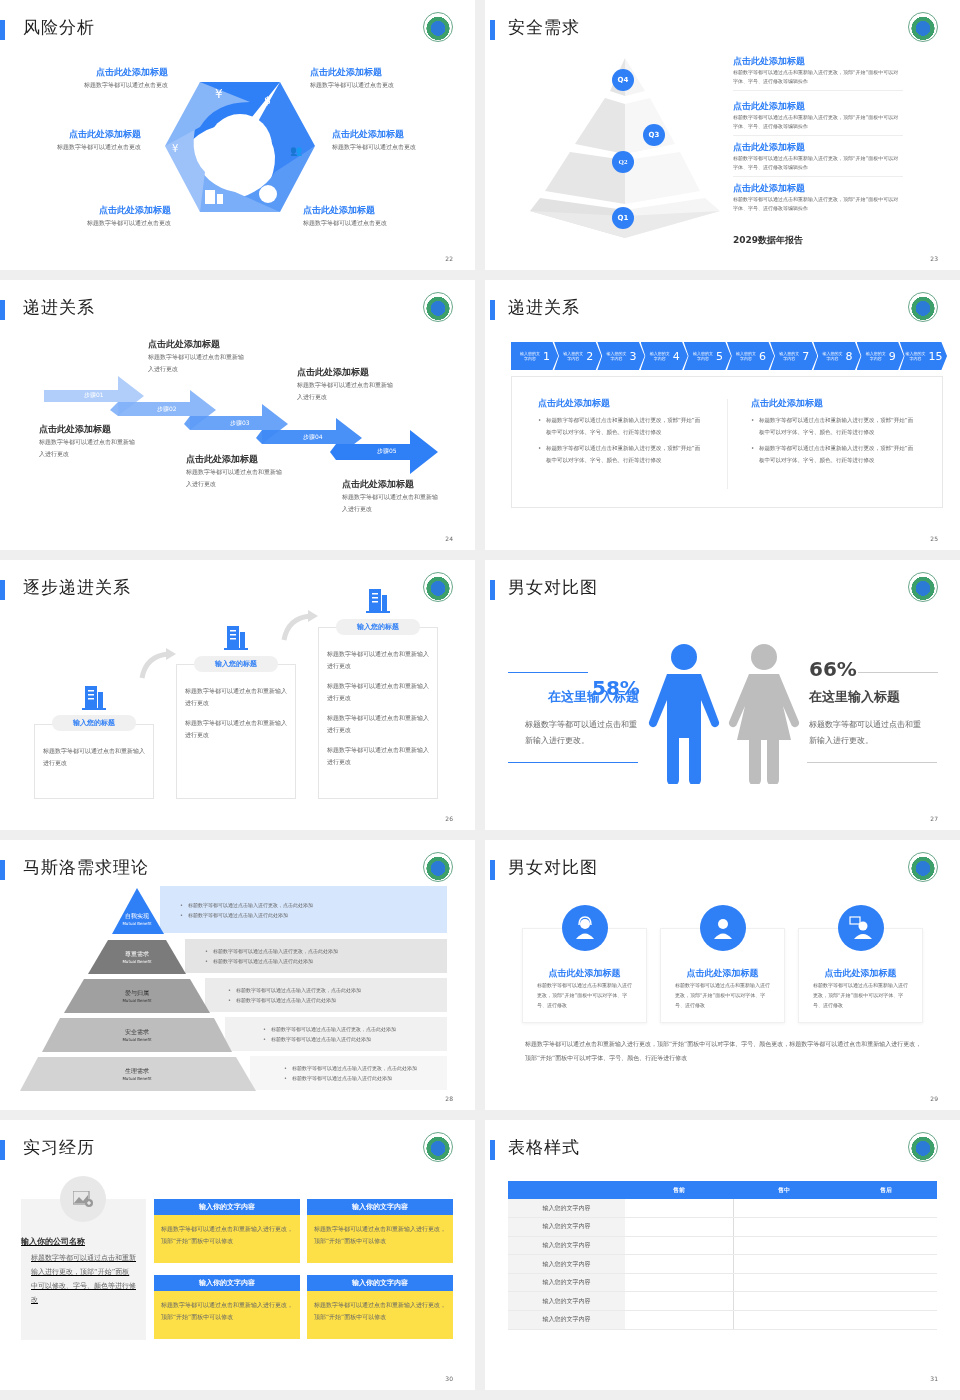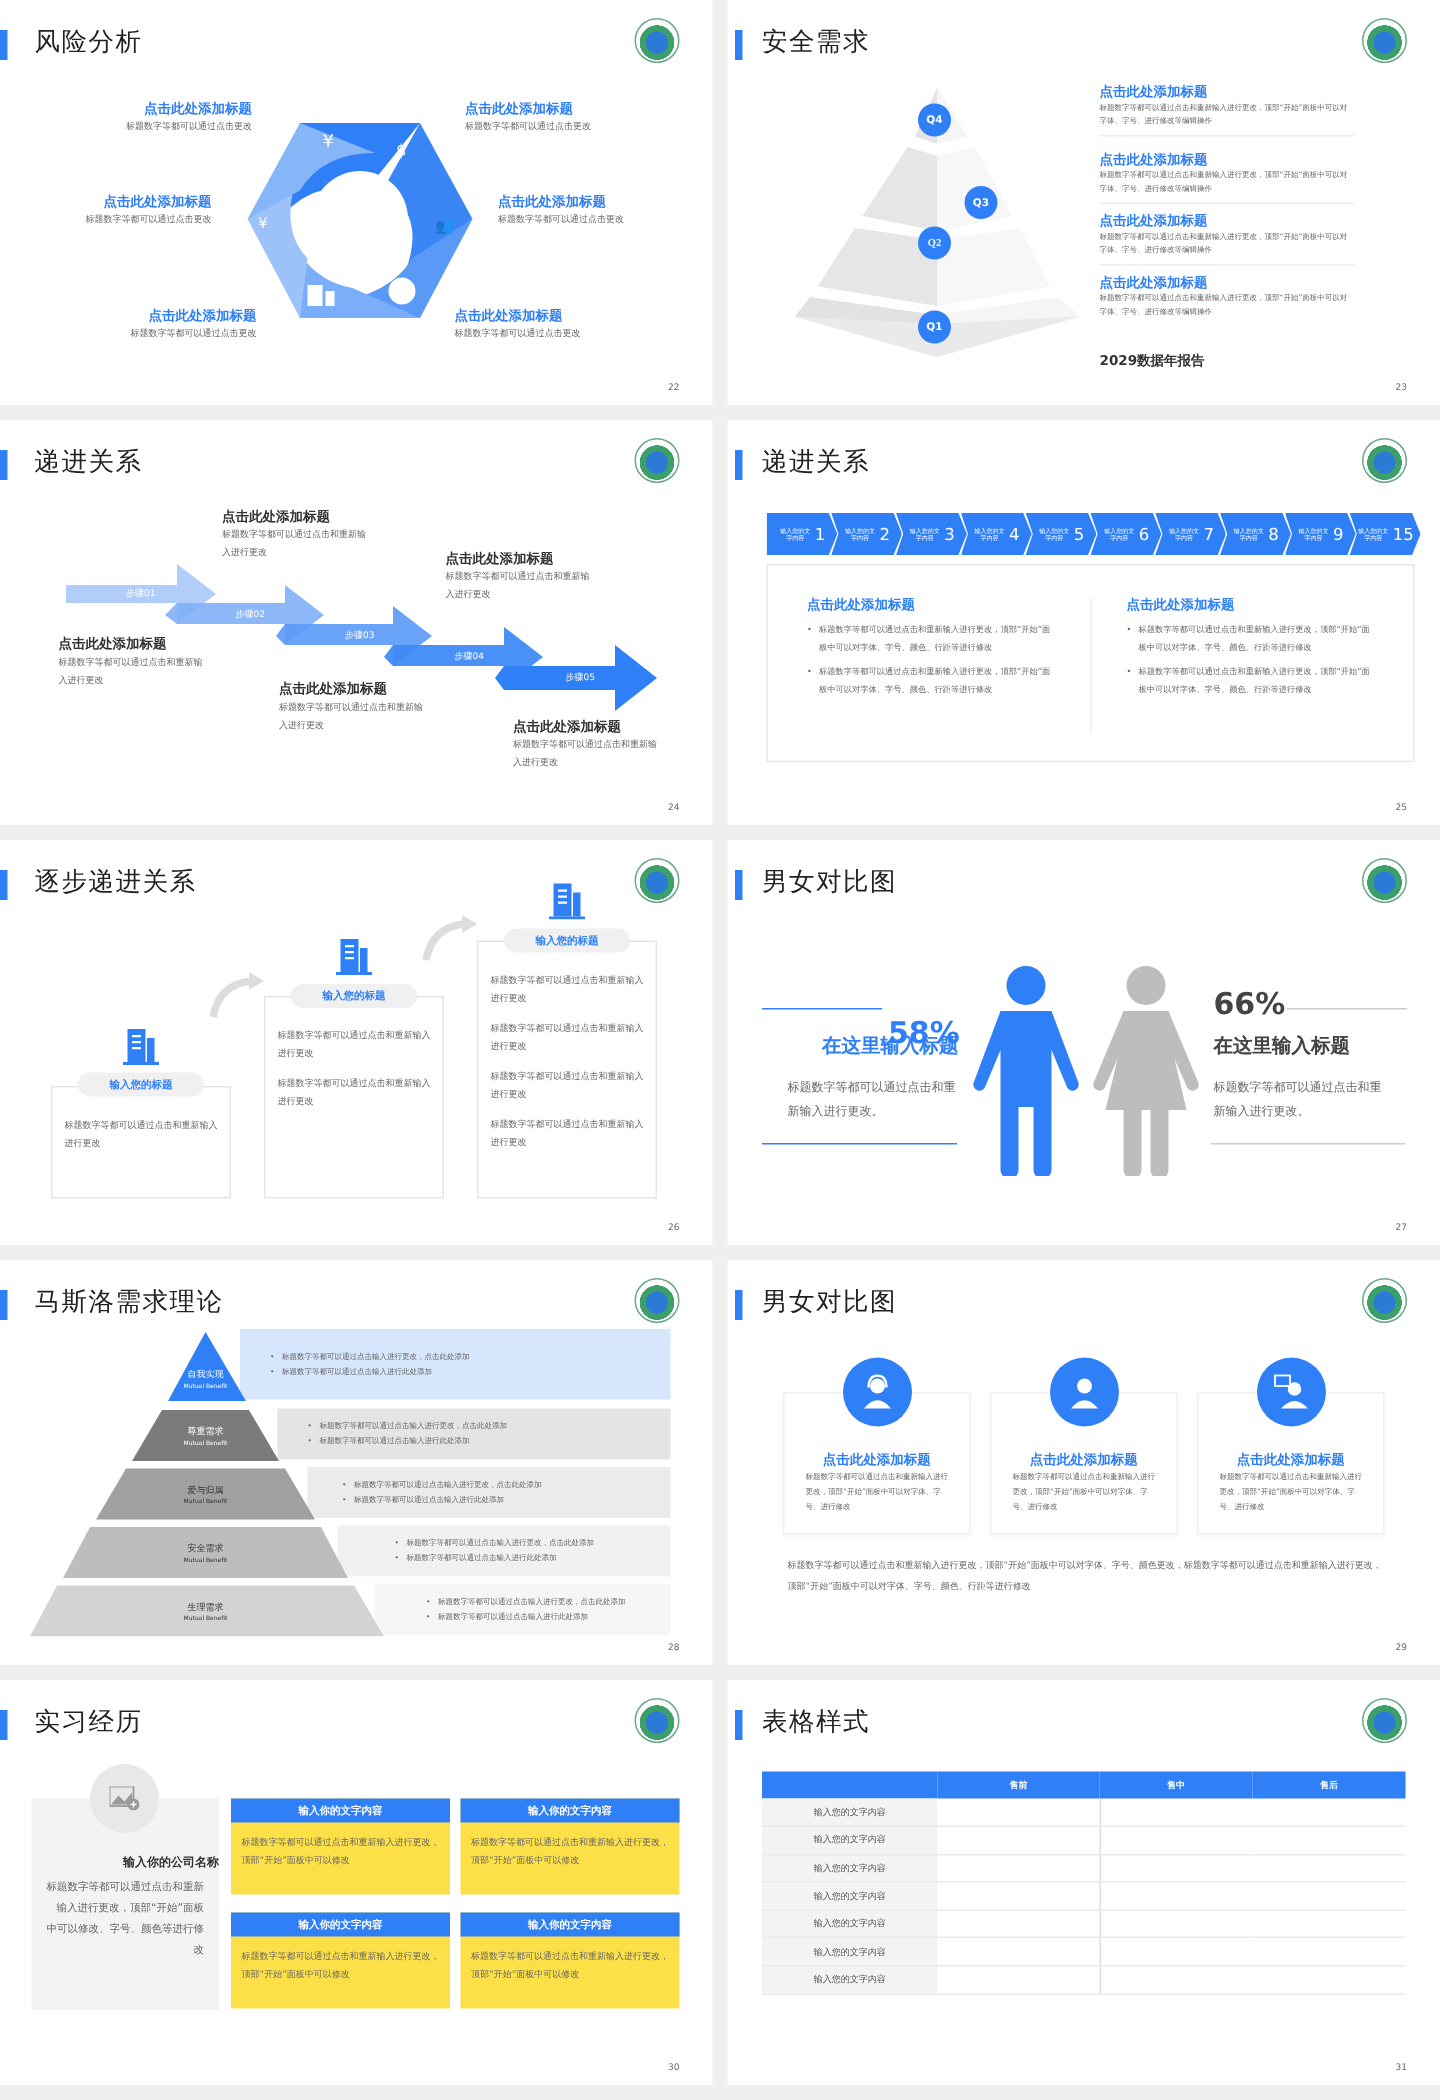--- a/index.html
+++ b/index.html
@@ -424,21 +424,21 @@
       </svg>
     </div>
   <div class="abs" style="left:40px;top:197px;width:400px;font-size:6px;color:#666;line-height:14px;">标题数字等都可以通过点击和重新输入进行更改，顶部“开始”面板中可以对字体、字号、颜色更改，标题数字等都可以通过点击和重新输入进行更改，顶部“开始”面板中可以对字体、字号、颜色、行距等进行修改</div>
   <div class="pageno">29</div>
 </div>
 
 <div class="slide s-l row5">
   <div class="bar"></div>
   <div class="title">实习经历</div>
   <div class="logo"></div>
-  <div class="abs" style="left:21px;top:79px;width:125px;height:141px;background:#f3f3f3;text-align:right;">
+  <div class="abs" style="left:21px;top:79px;width:125px;height:141px;background:#f3f3f3;text-align:left;text-decoration:underline;">
     <div style="margin-top:37px;font-size:8px;font-weight:bold;color:#333;">输入你的公司名称</div>
     <div style="font-size:7px;color:#666;line-height:14px;padding:4px 10px 0;">标题数字等都可以通过点击和重新输入进行更改，顶部“开始”面板中可以修改、字号、颜色等进行修改</div>
   </div>
   <div class="abs" style="left:60px;top:56px;width:46px;height:46px;border-radius:50%;background:#e8e8e8;display:flex;align-items:center;justify-content:center;">
     <svg width="20" height="16" viewBox="0 0 20 16">
         <rect x="0" y="0" width="16" height="13" fill="none" stroke="#999" stroke-width="1.2"></rect>
         <polygon points="1,12 6,6 10,10 15,4 15,12" fill="#999"></polygon>
         <circle cx="16" cy="12" r="4" fill="#999"></circle>
         <path d="M16 10 V14 M14 12 H18" stroke="#fff" stroke-width="1"></path>
       </svg>

